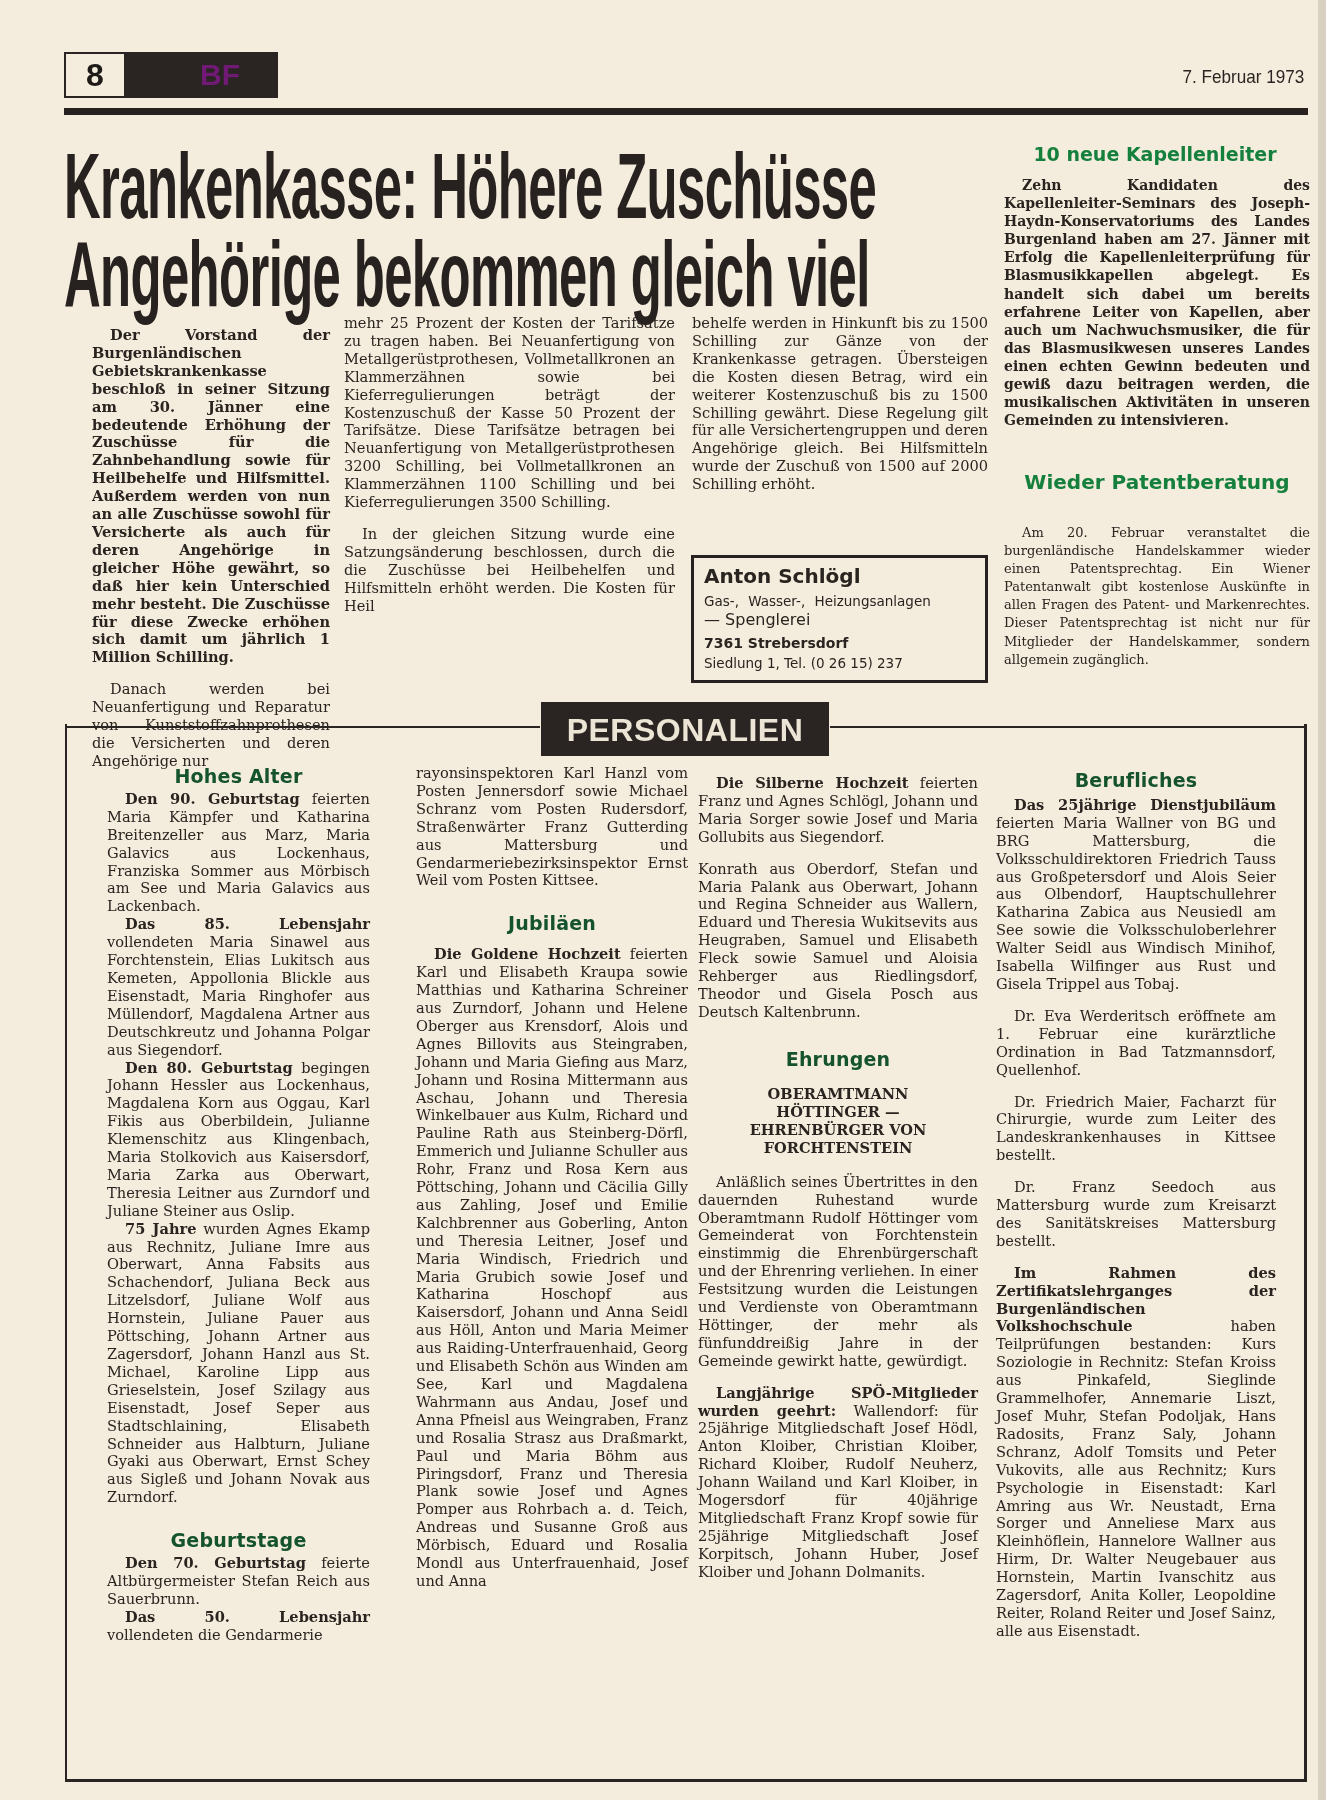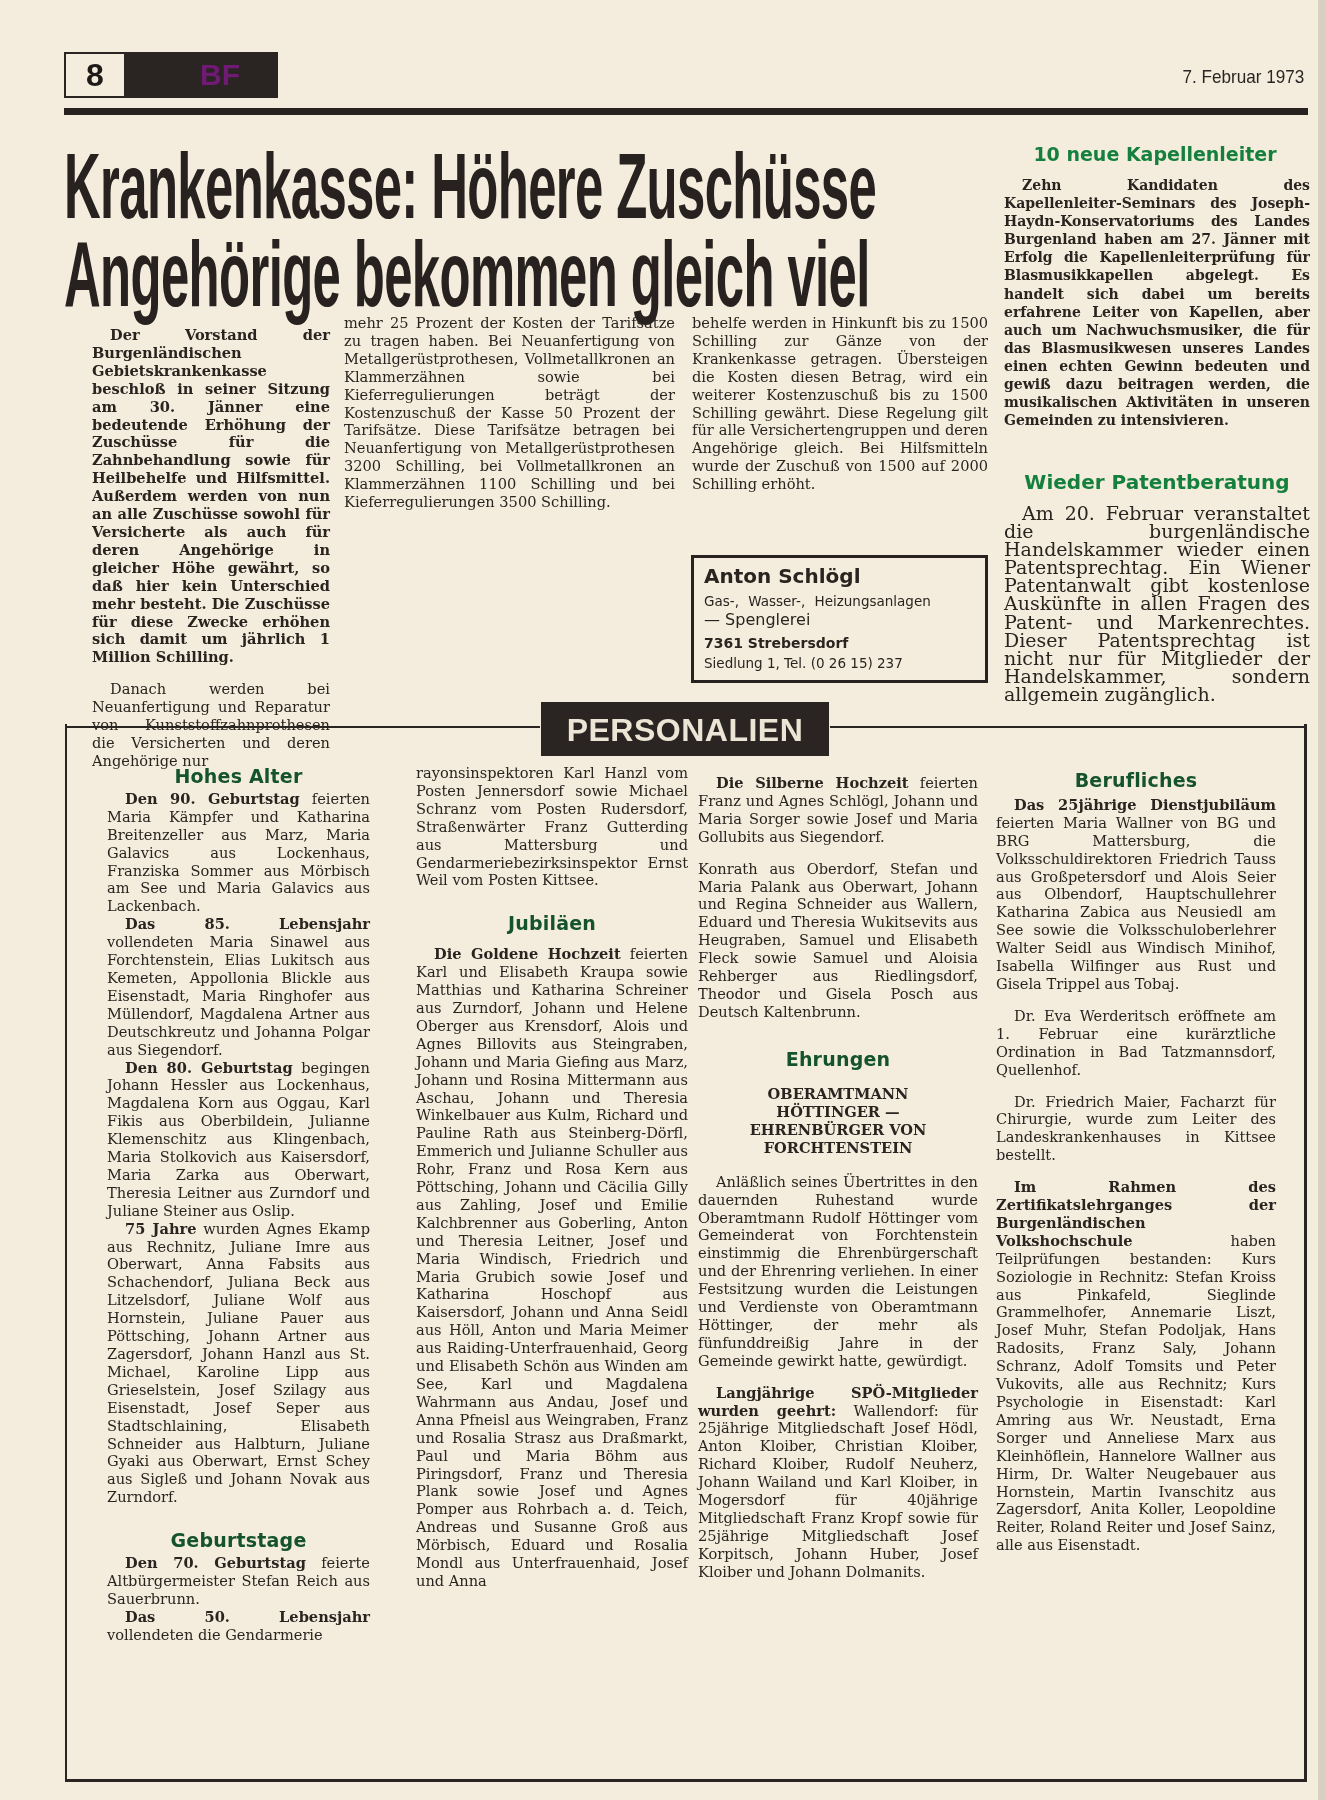--- a/index.html
+++ b/index.html
@@ -55,39 +55,40 @@
 
 <div class="abs headline" id="headline-1">Krankenkasse: Höhere Zuschüsse</div>
 <div class="abs headline" id="headline-2">Angehörige bekommen gleich viel</div>
 
 <div class="abs col" style="left:92px; top:326px; width:238px;">
   <p class="bold">Der Vorstand der Burgenländischen Gebietskrankenkasse beschloß in seiner Sitzung am 30. Jänner eine bedeutende Erhöhung der Zuschüsse für die Zahnbehandlung sowie für Heilbehelfe und Hilfsmittel. Außerdem werden von nun an alle Zuschüsse sowohl für Versicherte als auch für deren Angehörige in gleicher Höhe gewährt, so daß hier kein Unterschied mehr besteht. Die Zuschüsse für diese Zwecke erhöhen sich damit um jährlich 1 Million Schilling.</p>
   <p id="para1-a">Danach werden bei Neuanfertigung und Reparatur von Kunststoffzahnprothesen die Versicherten und deren Angehörige nur </p>
 </div>
 <div class="abs col" style="left:344px; top:314px; width:331px;">
   <p style="text-indent:0" id="para1-b">mehr 25 Prozent der Kosten der Tarifsätze zu tragen haben. Bei Neuanfertigung von Metallgerüstprothesen, Vollmetallkronen an Klammerzähnen sowie bei Kieferregulierungen beträgt der Kostenzuschuß der Kasse 50 Prozent der Tarifsätze. Diese Tarifsätze betragen bei Neuanfertigung von Metallgerüstprothesen 3200 Schilling, bei Vollmetallkronen an Klammerzähnen 1100 Schilling und bei Kieferregulierungen 3500 Schilling.</p>
+  <p id="para2-a">In der gleichen Sitzung wurde eine Satzungsänderung beschlossen, durch die die Zuschüsse bei Heilbehelfen und Hilfsmitteln erhöht werden. Die Kosten für Heil</p>
 </div>
 <div class="abs col" style="left:692px; top:314px; width:296px;">
   <p style="text-indent:0" id="para2-b">behelfe werden in Hinkunft bis zu 1500 Schilling zur Gänze von der Krankenkasse getragen. Übersteigen die Kosten diesen Betrag, wird ein weiterer Kostenzuschuß bis zu 1500 Schilling gewährt. Diese Regelung gilt für alle Versichertengruppen und deren Angehörige gleich. Bei Hilfsmitteln wurde der Zuschuß von 1500 auf 2000 Schilling erhöht.</p>
 </div>
 
 <div class="abs" id="ad-box">
   <div id="ad-name">Anton Schlögl</div>
   <div id="ad-line1">Gas-, Wasser-, Heizungsanlagen</div>
   <div id="ad-line2">— Spenglerei</div>
   <div id="ad-addr">7361 Strebersdorf</div>
   <div id="ad-tel">Siedlung 1, Tel. (0 26 15) 237</div>
 </div>
 
 <div class="abs side-head" style="left:1002px; top:143px; width:306px; font-size:19px;">10 neue Kapellenleiter</div>
 <div class="abs col bold" style="left:1004px; top:176px; width:306px; font-size:14px; line-height:18.1px;">
   <p>Zehn Kandidaten des Kapellenleiter-Seminars des Joseph-Haydn-Konservatoriums des Landes Burgenland haben am 27. Jänner mit Erfolg die Kapellenleiterprüfung für Blasmusikkapellen abgelegt. Es handelt sich dabei um bereits erfahrene Leiter von Kapellen, aber auch um Nachwuchsmusiker, die für das Blasmusikwesen unseres Landes einen echten Gewinn bedeuten und gewiß dazu beitragen werden, die musikalischen Aktivitäten in unseren Gemeinden zu intensivieren.</p>
 </div>
 <div class="abs side-head" style="left:1004px; top:470px; width:306px; font-size:20px;">Wieder Patentberatung</div>
-<div class="abs col" style="left:1004px; top:504px; width:306px; font-size:19px; line-height:18.1px;">
+<div class="abs col" style="left:1004px; top:524px; width:306px; font-size:13px; line-height:18.1px;">
   <p>Am 20. Februar veranstaltet die burgenländische Handelskammer wieder einen Patentsprechtag. Ein Wiener Patentanwalt gibt kostenlose Auskünfte in allen Fragen des Patent- und Markenrechtes. Dieser Patentsprechtag ist nicht nur für Mitglieder der Handelskammer, sondern allgemein zugänglich.</p>
 </div>
 
 <div class="abs" id="pers-frame"></div>
 <div class="abs" id="pers-top-left"></div>
 <div class="abs" id="pers-top-right"></div>
 <div class="abs" id="pers-banner">PERSONALIEN</div>
 
 <div class="abs col" style="left:107px; top:768px; width:263px;">
   <div class="sub-head" style="margin-bottom:4px;">Hohes Alter</div>
@@ -113,14 +114,15 @@
   <div class="bold serif" style="text-align:center; font-size:14.6px; line-height:18px; margin:16px 20px 16px;">OBERAMTMANN HÖTTINGER — EHRENBÜRGER VON FORCHTENSTEIN</div>
   <p>Anläßlich seines Übertrittes in den dauernden Ruhestand wurde Oberamtmann Rudolf Höttinger vom Gemeinderat von Forchtenstein einstimmig die Ehrenbürgerschaft und der Ehrenring verliehen. In einer Festsitzung wurden die Leistungen und Verdienste von Oberamtmann Höttinger, der mehr als fünfunddreißig Jahre in der Gemeinde gewirkt hatte, gewürdigt.</p>
   <p><b>Langjährige SPÖ-Mitglieder wurden geehrt:</b><span> Wallendorf: für 25jährige Mitgliedschaft Josef Hödl, Anton Kloiber, Christian Kloiber, Richard Kloiber, Rudolf Neuherz, Johann Wailand und Karl Kloiber, in Mogersdorf für 40jährige Mitgliedschaft Franz Kropf sowie für 25jährige Mitgliedschaft Josef Korpitsch, Johann Huber, Josef Kloiber und Johann Dolmanits.</span></p>
 </div>
 
 <div class="abs col" style="left:996px; top:772px; width:280px;">
   <div class="sub-head" style="margin-bottom:6px;">Berufliches</div>
   <p><b>Das 25jährige Dienstjubiläum</b><span> feierten Maria Wallner von BG und BRG Mattersburg, die Volksschuldirektoren Friedrich Tauss aus Großpetersdorf und Alois Seier aus Olbendorf, Hauptschullehrer Katharina Zabica aus Neusiedl am See sowie die Volksschuloberlehrer Walter Seidl aus Windisch Minihof, Isabella Wilfinger aus Rust und Gisela Trippel aus Tobaj.</span></p>
   <p>Dr. Eva Werderitsch eröffnete am 1. Februar eine kurärztliche Ordination in Bad Tatzmannsdorf, Quellenhof.</p>
   <p>Dr. Friedrich Maier, Facharzt für Chirurgie, wurde zum Leiter des Landeskrankenhauses in Kittsee bestellt.</p>
+  <p>Dr. Franz Seedoch aus Mattersburg wurde zum Kreisarzt des Sanitätskreises Mattersburg bestellt.</p>
   <p><b>Im Rahmen des Zertifikatslehrganges der Burgenländischen Volkshochschule</b><span> haben Teilprüfungen bestanden: Kurs Soziologie in Rechnitz: Stefan Kroiss aus Pinkafeld, Sieglinde Grammelhofer, Annemarie Liszt, Josef Muhr, Stefan Podoljak, Hans Radosits, Franz Saly, Johann Schranz, Adolf Tomsits und Peter Vukovits, alle aus Rechnitz; Kurs Psychologie in Eisenstadt: Karl Amring aus Wr. Neustadt, Erna Sorger und Anneliese Marx aus Kleinhöflein, Hannelore Wallner aus Hirm, Dr. Walter Neugebauer aus Hornstein, Martin Ivanschitz aus Zagersdorf, Anita Koller, Leopoldine Reiter, Roland Reiter und Josef Sainz, alle aus Eisenstadt.</span></p>
 </div>
 
 </body></html>

